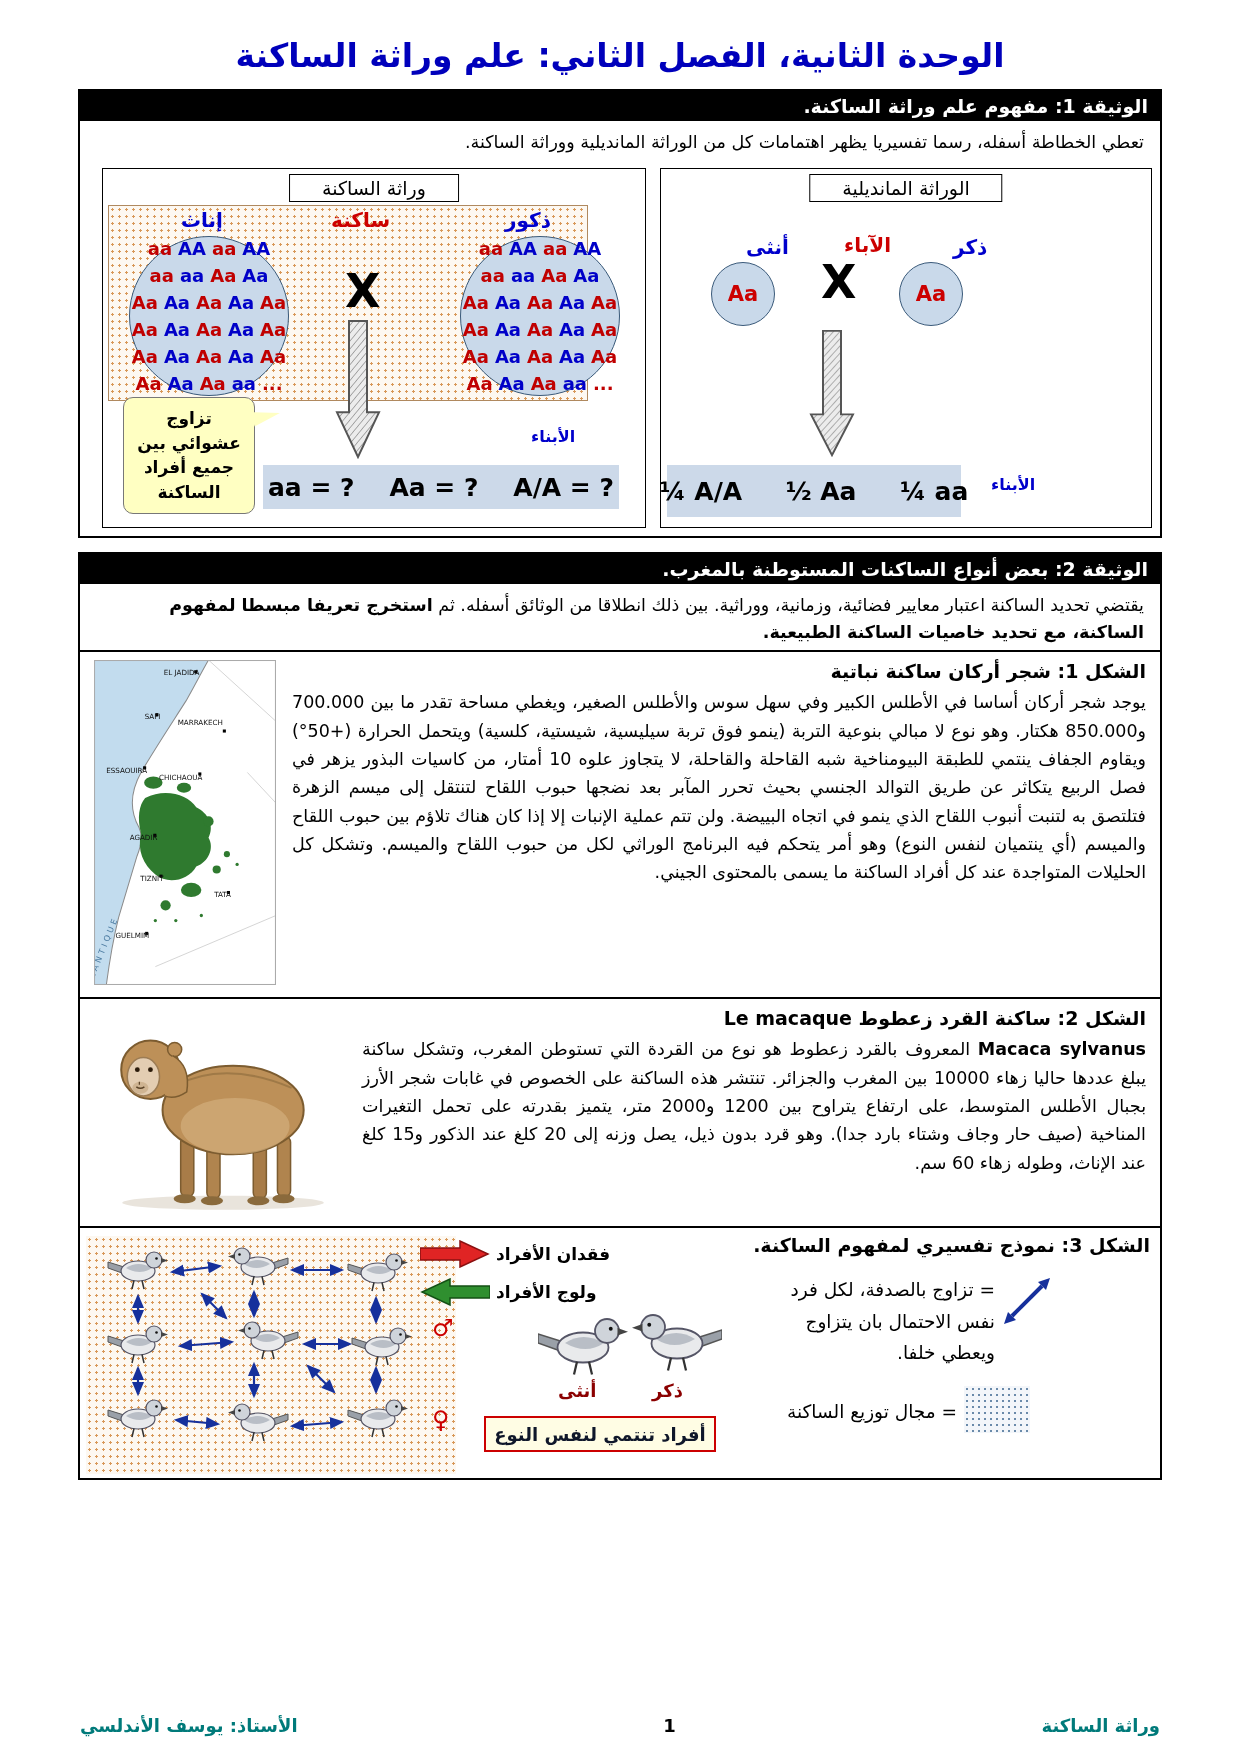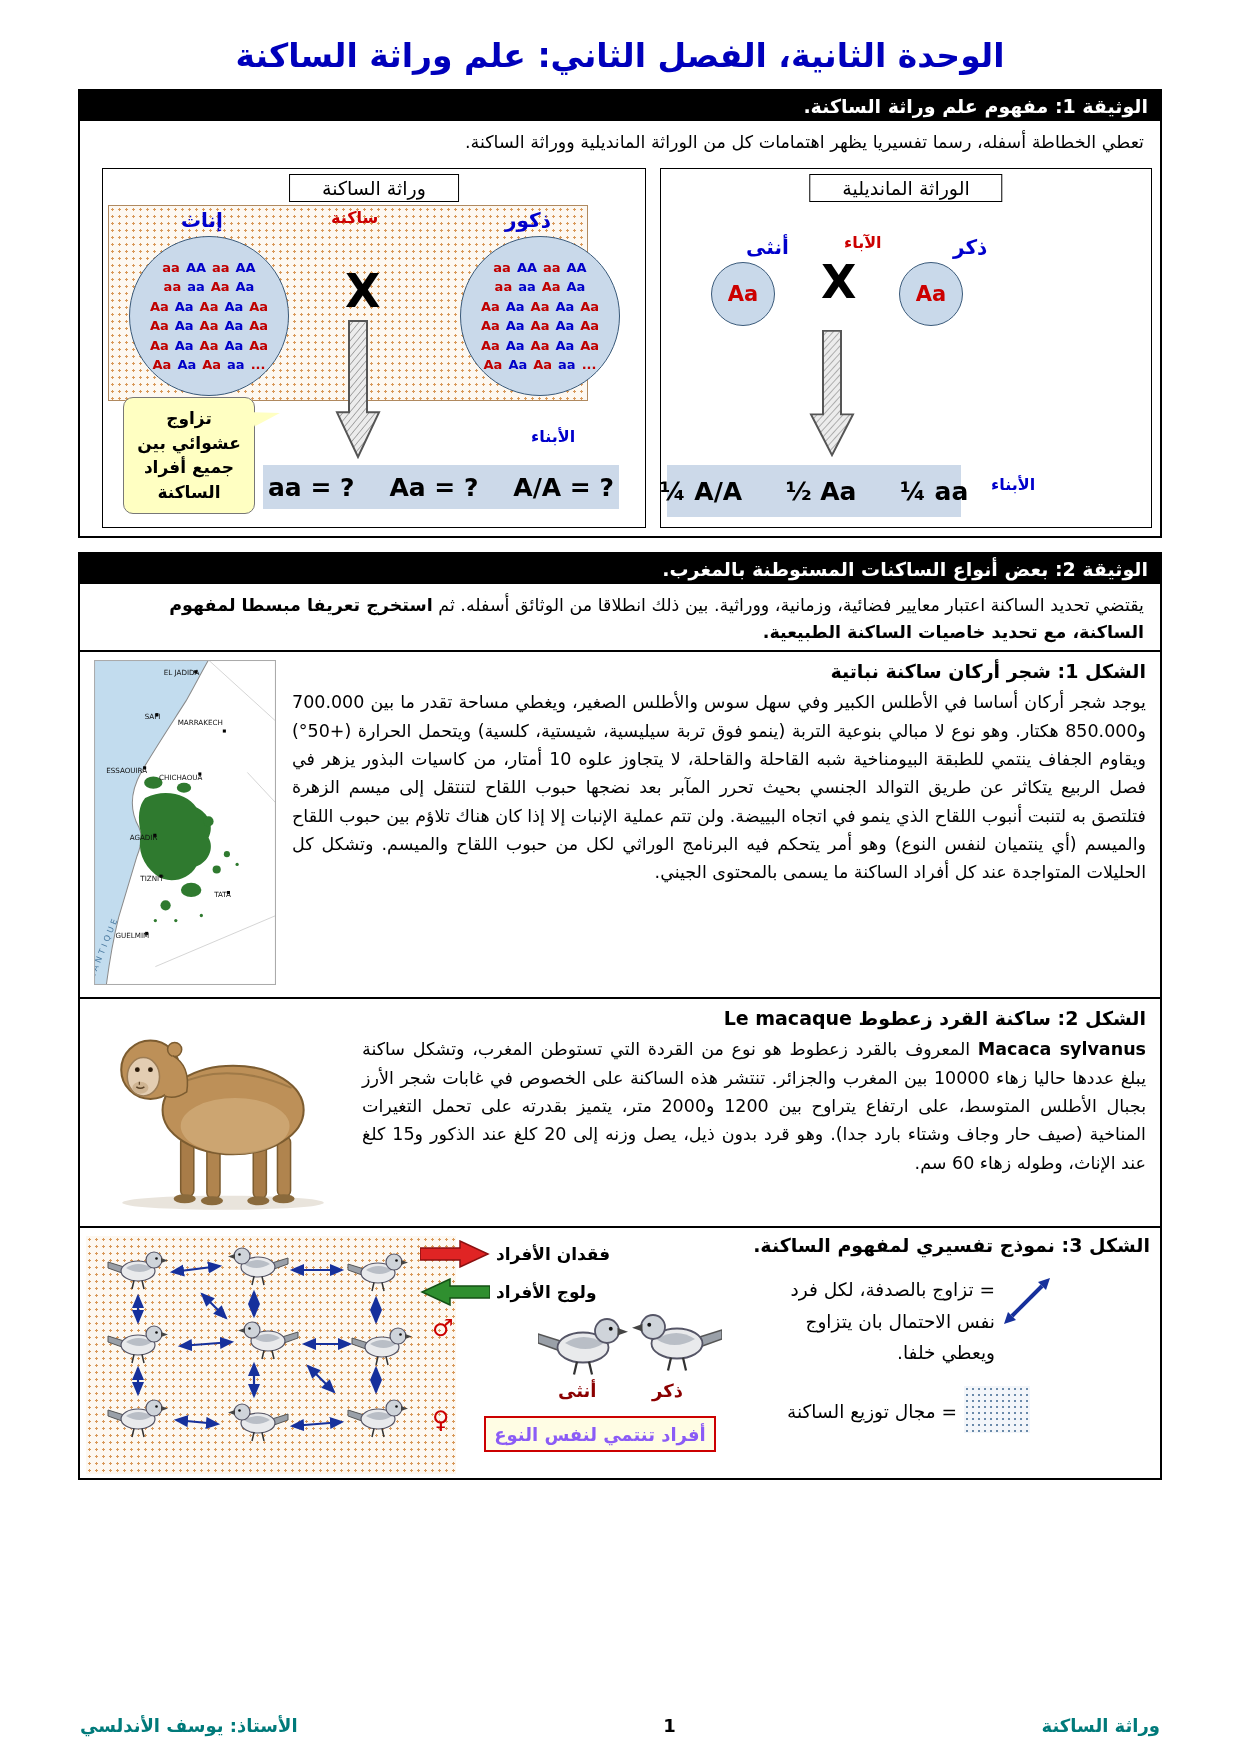--- a/index.html
+++ b/index.html
@@ -19,34 +19,34 @@
   
   .diagram-row { display: flex; gap: 14px; padding: 8px; }
   .panel { border: 1.5px solid #000; position: relative; height: 360px; background: #fff; flex: 0 0 auto; }
   .panel.mendel { width: 492px; }
   .panel.popul  { width: 544px; }
   .diagram-title {
     position: absolute; top: 5px; left: 50%; transform: translateX(-50%);
     border: 1.5px solid #000; padding: 2px 32px; font-size: 19px; background: #fff; white-space: nowrap;
   }
   .lbl-blue { color: #0000cc; font-weight: bold; font-size: 20px; position: absolute; }
-  .lbl-red  { color: #cc0000; font-weight: bold; font-size: 16px; position: absolute; }
+  .lbl-red  { color: #cc0000; font-weight: bold; font-size: 20px; position: absolute; }
   .big-x { position: absolute; font-size: 46px; font-weight: bold; }
   .dots-orange {
     background-color: #fdf8f1;
     background-image: radial-gradient(#d89858 1.1px, transparent 1.2px);
     background-size: 7px 7px;
   }
   .pop-zone { position: absolute; left: 5px; top: 36px; width: 480px; height: 196px; border: 1px solid #b0895f; }
   .geno-circle {
     position: absolute; width: 160px; height: 160px; border-radius: 50%;
     background: #c9d9ea; border: 1.5px solid #3a5a7a;
     display: flex; align-items: center; justify-content: center; text-align: center;
   }
-  .geno-text { direction: ltr; font-weight: bold; font-size: 13px; line-height: 1.5; white-space: nowrap; }
+  .geno-text { direction: ltr; font-weight: bold; font-size: 18px; line-height: 1.5; white-space: nowrap; }
   .tok-red  { color: #c00000; padding: 0 3px; }
   .tok-blue { color: #0000c8; padding: 0 3px; }
   .aa-circle {
     position: absolute; width: 64px; height: 64px; border-radius: 50%;
     background: #c9d9ea; border: 1.5px solid #3a5a7a;
     display: flex; align-items: center; justify-content: center;
     color: #cc0000; font-weight: bold; font-size: 21px; direction: ltr;
   }
   .block-arrow { position: absolute; }
   .block-arrow svg { width: 100%; height: 100%; display: block; }
@@ -81,21 +81,21 @@
   .fig2-img { width: 252px; flex: 0 0 auto; }
 
   .fig3 { position: relative; height: 252px; padding: 0; display: block; }
   .fig3-abs { position: absolute; }
   .area-box { left: 6px; top: 8px; width: 370px; height: 238px; }
   .sym { position: absolute; color: #cc0000; font-weight: bold; font-size: 24px; line-height: 1; }
   .small-arrow-label { position: absolute; font-weight: bold; font-size: 17px; }
   .pair-label { position: absolute; color: #8b0000; font-weight: bold; font-size: 18px; }
   .same-species {
     position: absolute; border: 2px solid #cc0000; background: #fffde4;
-    color: #8b5cf6; font-weight: bold; font-size: 18px; text-align: center;
+    color: #0f172a; font-weight: bold; font-size: 18px; text-align: center;
     display: flex; align-items: center; justify-content: center;
   }
   .legend-text { position: absolute; font-size: 18.5px; line-height: 1.7; text-align: right; }
   .dots-blue {
     background-color: #f3f6fa;
     background-image: radial-gradient(#6a8aaa 1px, transparent 1.1px);
     background-size: 6px 6px;
   }
 
   .footer {

